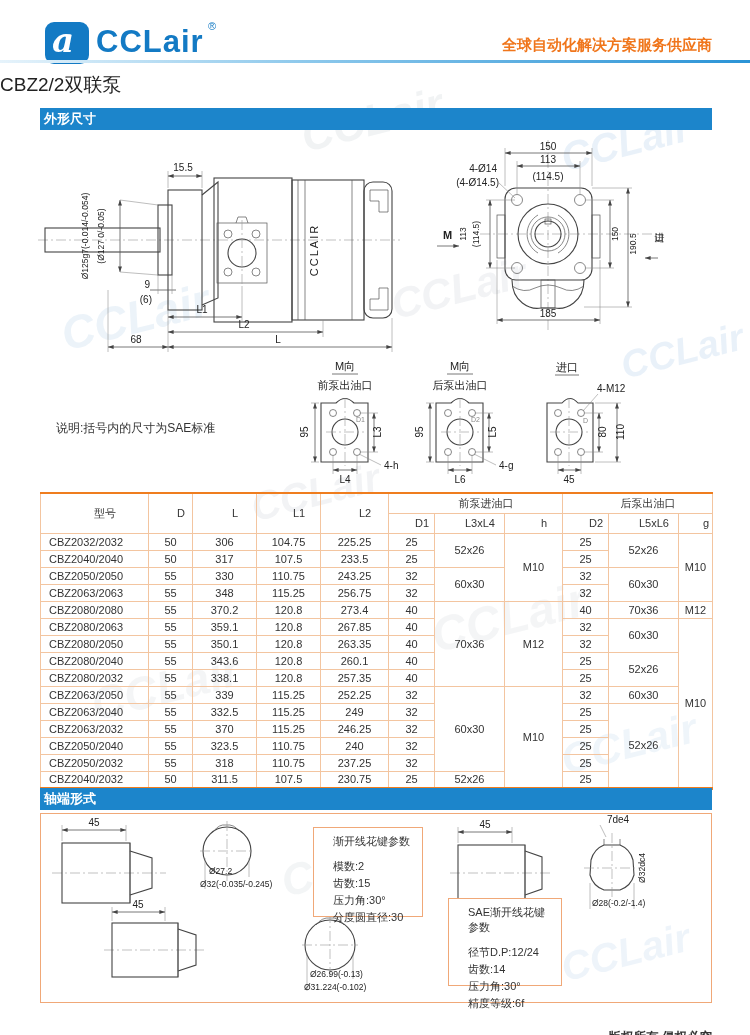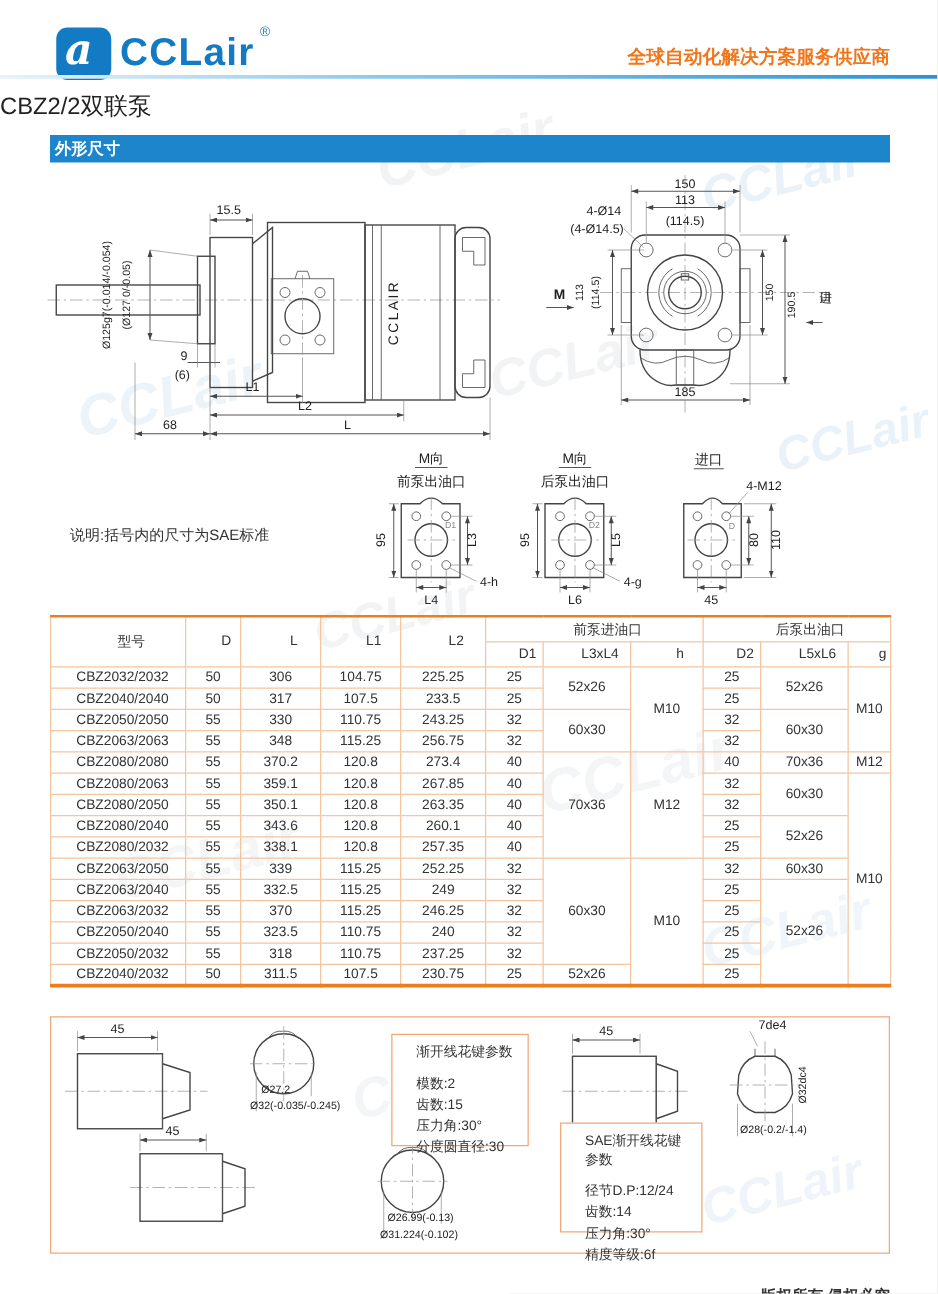--- a/index.html
+++ b/index.html
@@ -33,21 +33,21 @@
   .cl{stroke:#999;stroke-width:0.6;stroke-dasharray:10 3 2 3;fill:none;}
   .note{position:absolute;left:56px;top:420px;font-size:12px;color:#333;}
   .vert-label{position:absolute;writing-mode:vertical-rl;font-size:10px;color:#333;letter-spacing:2px;}
   
   #spec-table{position:absolute;left:40px;top:492px;width:672px;border-collapse:collapse;table-layout:fixed;
               font-size:11px;color:#333;border-top:2px solid #ef7d1e;border-bottom:3px solid #ef7d1e;}
   #spec-table th,#spec-table td{border:1px solid #f3c5a0;text-align:center;padding:0 2px;
               overflow:hidden;white-space:nowrap;}
   #spec-table thead tr{height:20px;}
   #spec-table tbody tr{height:17px;}
-  #spec-table td.model{text-align:left;padding-left:20px;}
+  #spec-table td.model{text-align:left;padding-left:8px;}
   #spec-table th{font-weight:normal;padding-left:23px;}
   
   #shaft-box{position:absolute;left:40px;top:813px;width:672px;height:190px;border:1px solid #f0a878;box-sizing:border-box;}
   .param-box{position:absolute;border:1px solid #f0a878;background:#fff;font-size:11px;color:#333;box-sizing:border-box;padding-left:12px;}
   #param1{left:313px;top:827px;width:110px;height:90px;}
   #param2{left:448px;top:898px;width:114px;height:88px;}
   .param-box .pt{margin:6px 7px 10px 7px;font-weight:normal;}
   .param-box .pl{margin:2px 7px;}
   
   .footer-page{position:absolute;left:305px;top:1035px;font-size:12px;color:#666;letter-spacing:1px;margin-top:18px;}
@@ -484,20 +484,21 @@
           <td>311.5</td>
           <td>107.5</td>
           <td>230.75</td>
           <td>25</td>
           <td>52x26</td>
           <td>25</td>
         </tr>
       </tbody>
   </table>
 
+  <div id="bar-shaft" class="section-bar">轴端形式</div>
   <div id="shaft-box"></div>
 
   <svg style="position:absolute;left:0;top:813px;" width="750" height="190" viewBox="0 0 750 190">
     <defs>
       <marker id="ae2" markerWidth="8" markerHeight="6" refX="7" refY="2.5" orient="auto">
           <path d="M0,0 L7,2.5 L0,5 Z" fill="#444"></path>
         </marker>
       <marker id="as2" markerWidth="8" markerHeight="6" refX="0" refY="2.5" orient="auto">
           <path d="M7,0 L0,2.5 L7,5 Z" fill="#444"></path>
         </marker>

